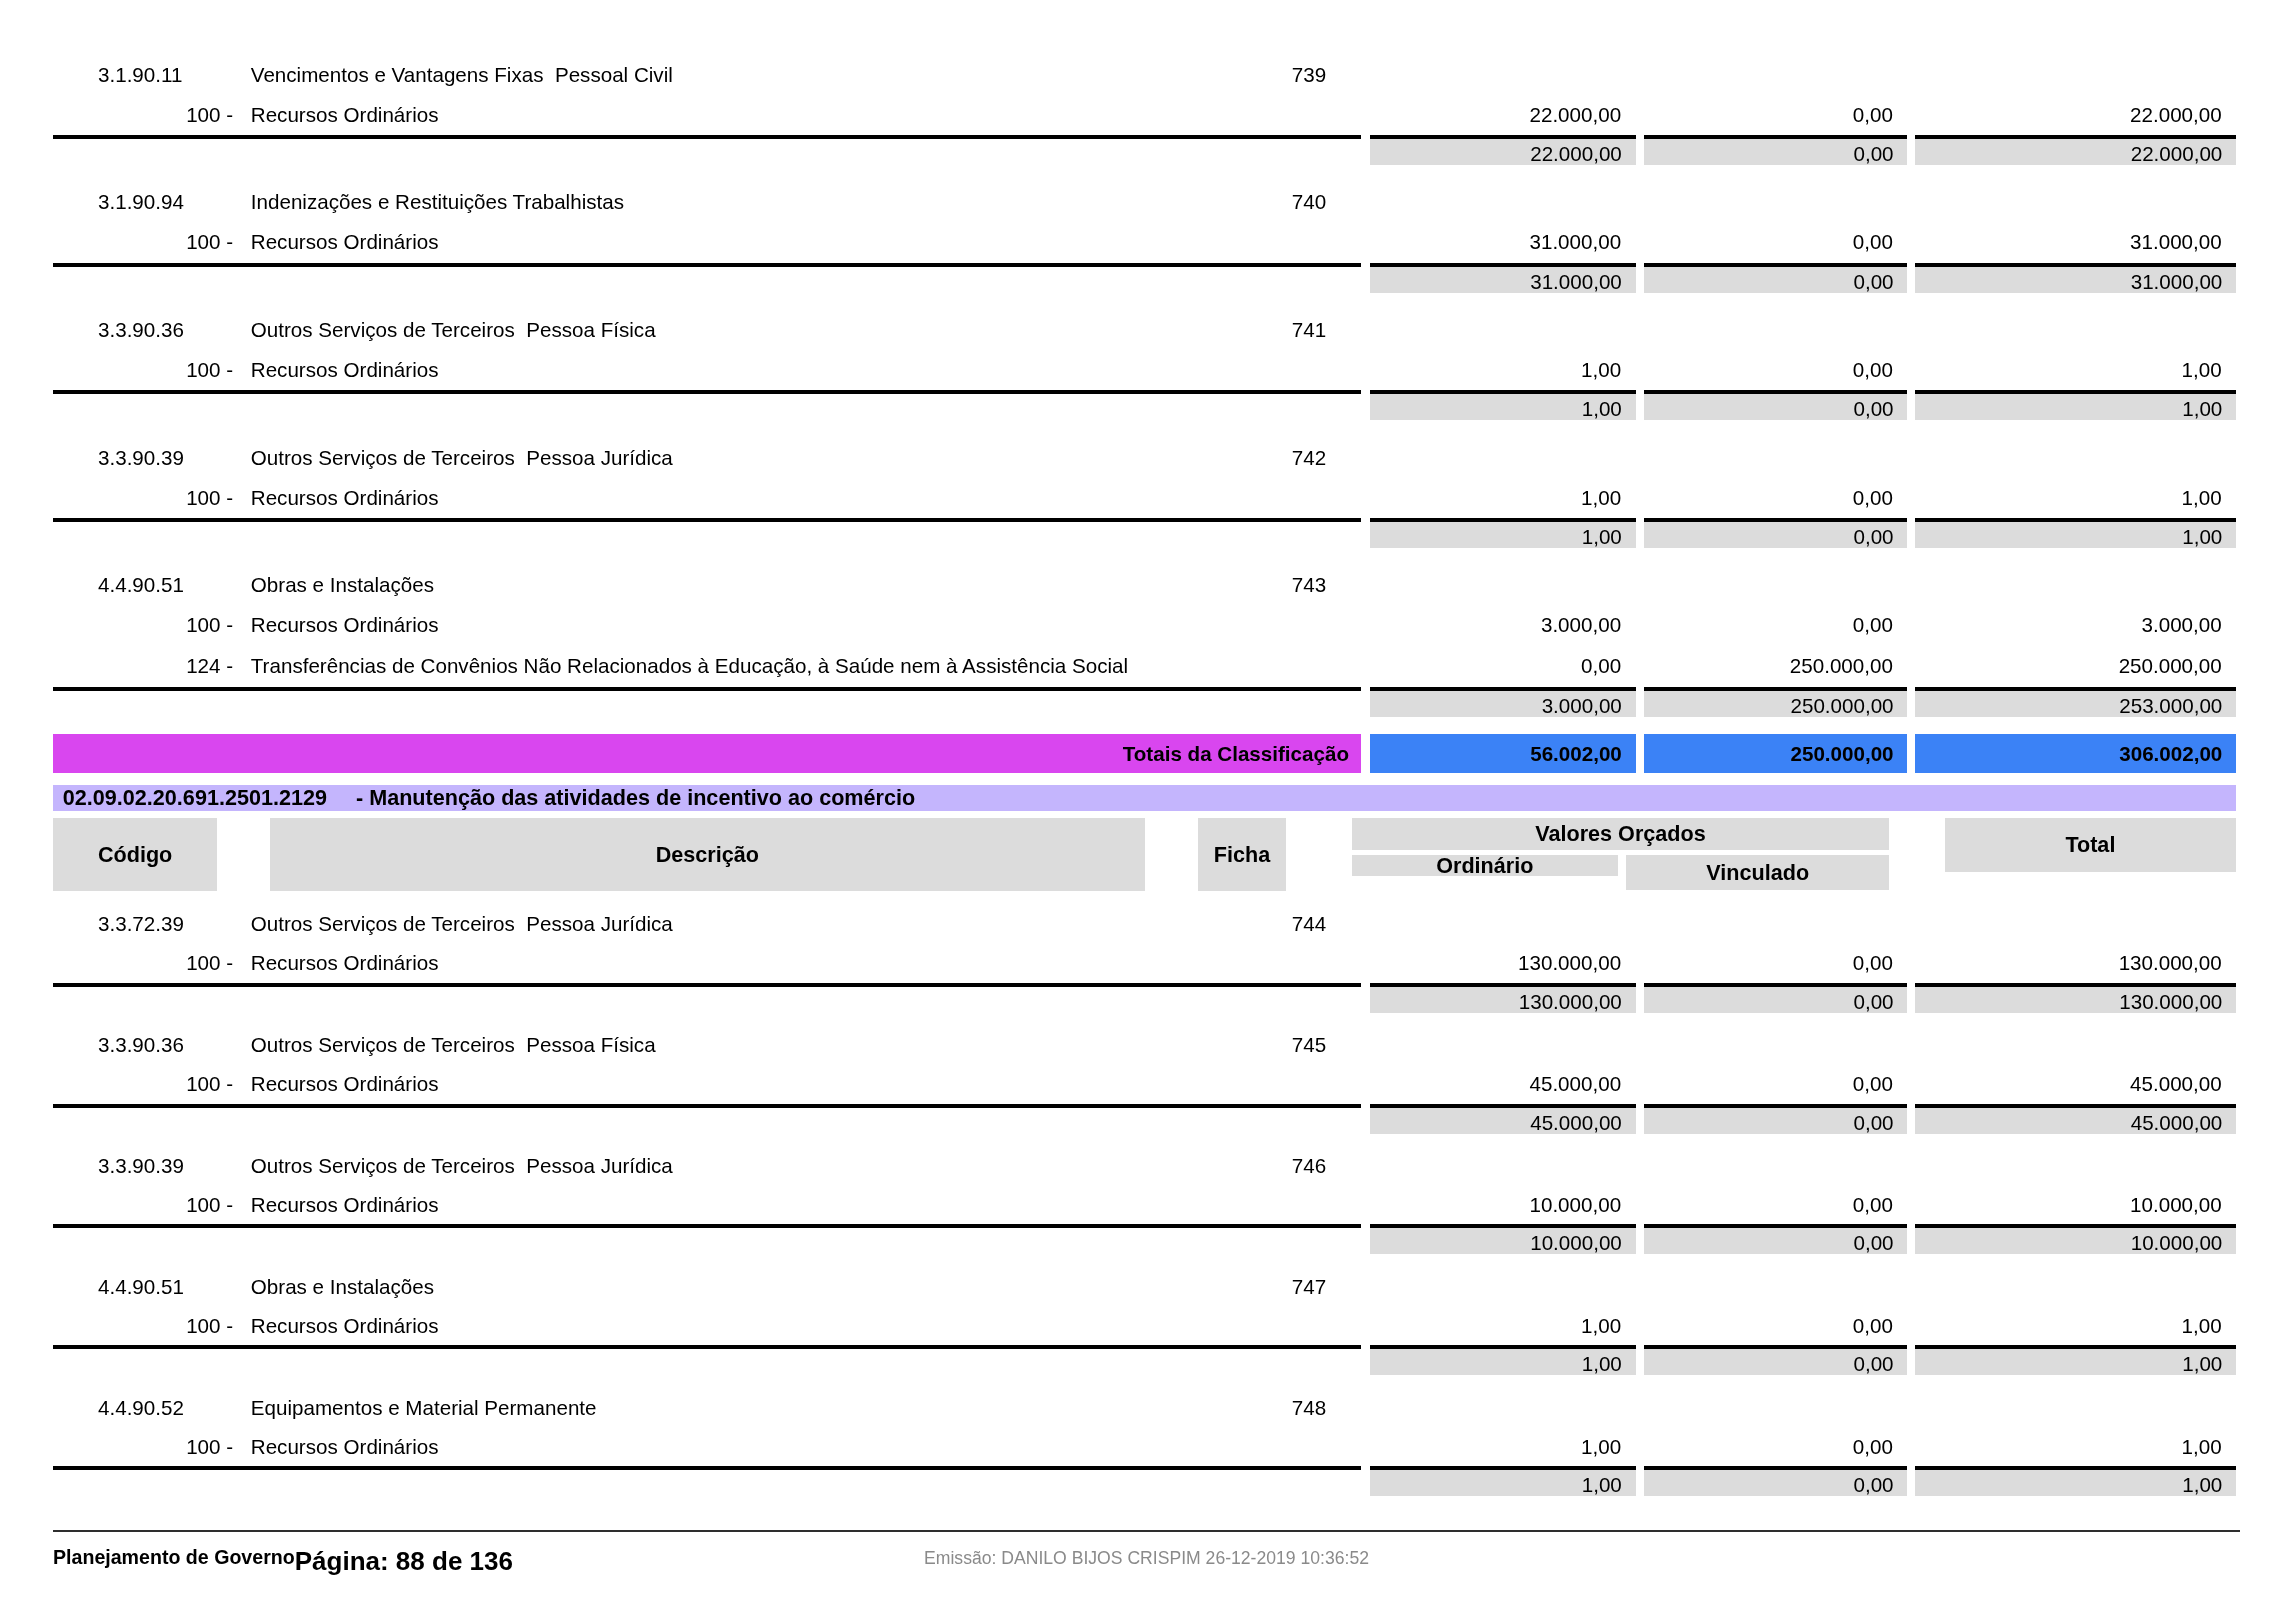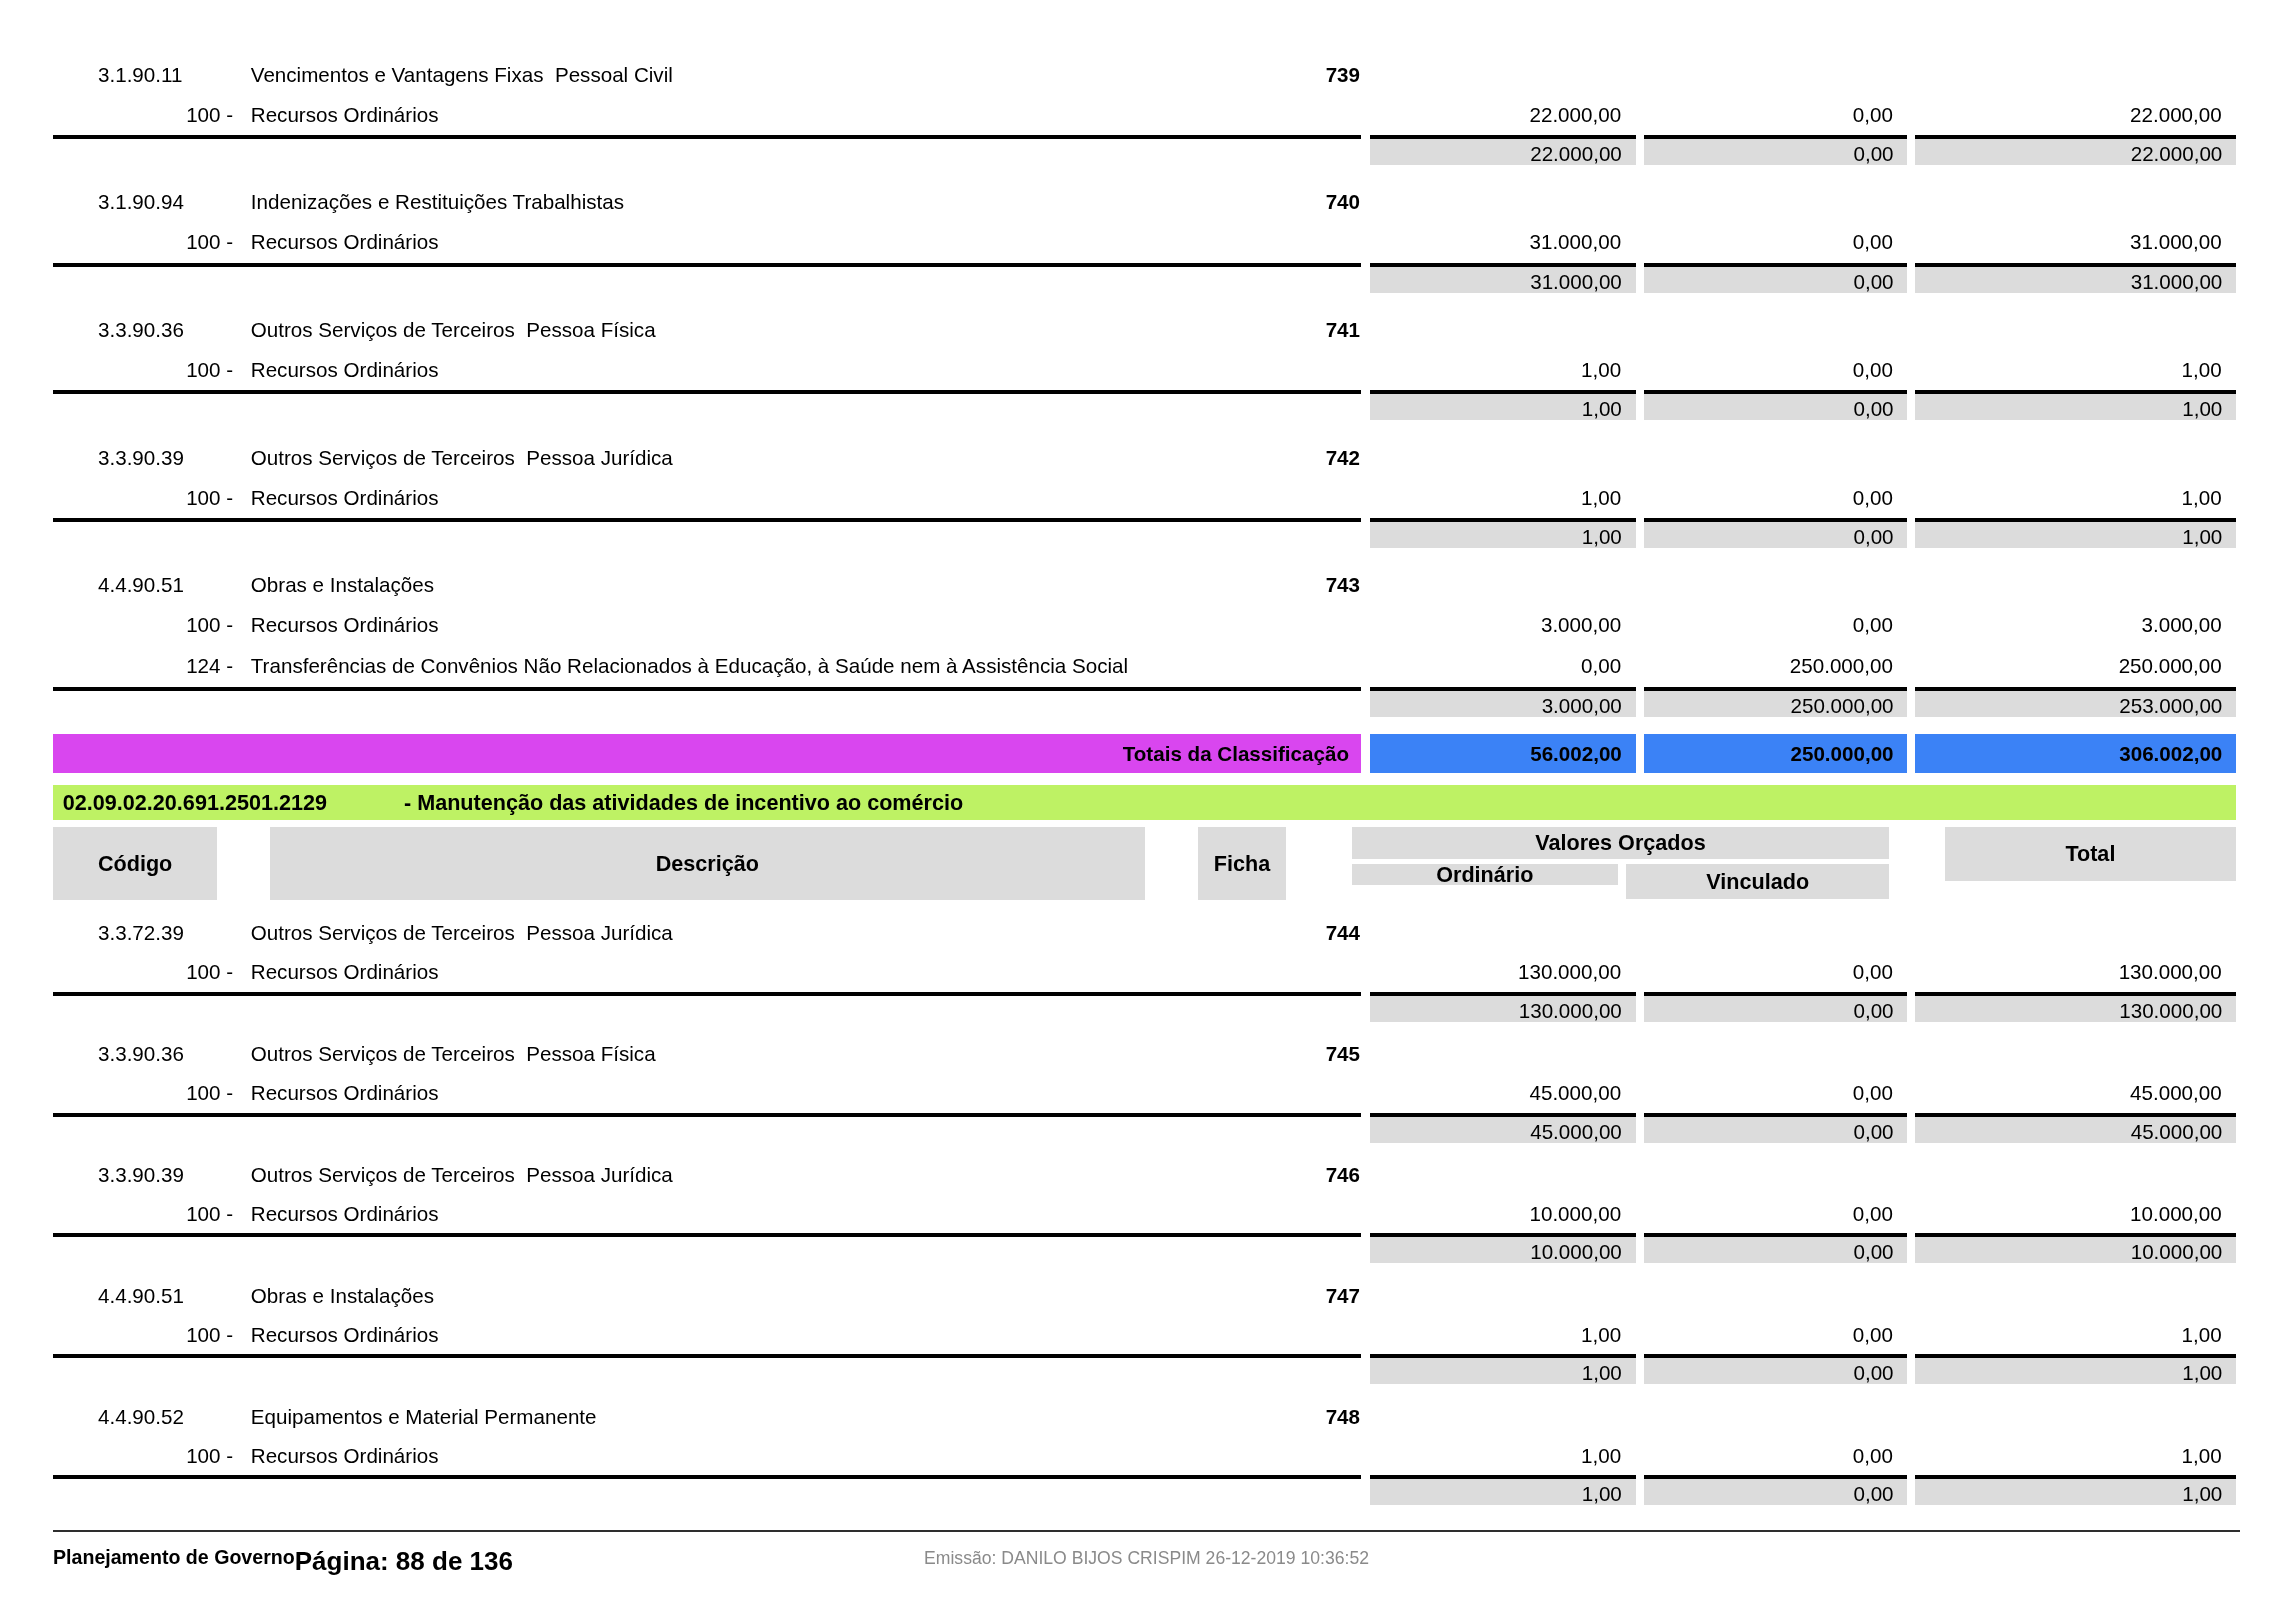--- a/index.html
+++ b/index.html
@@ -5,41 +5,41 @@
   html,body{margin:0;padding:0;}
   body{
     width:2293px;height:1620px;position:relative;background:#ffffff;overflow:hidden;
     font-family:"Liberation Sans", sans-serif;color:#000;
   }
   .content{position:absolute;left:53px;top:55px;width:2183px;font-size:20.6px;}
   .row{display:flex;}
   
   .c-code{width:186px;padding-left:45px;box-sizing:border-box;}
   .c-desc{width:1019px;padding-left:11.8px;box-sizing:border-box;white-space:pre;overflow:hidden;}
-  .c-ficha{width:102px;text-align:right;font-weight:bold;}
+  .c-ficha{width:102px;text-align:center;}
   .c-val{width:266px;text-align:right;padding-right:13.7px;box-sizing:border-box;}
   .c-vin{width:263px;text-align:right;padding-right:13.7px;box-sizing:border-box;}
   .c-tot{width:321px;text-align:right;padding-right:13.7px;box-sizing:border-box;}
   .gap{width:8.8px;}
   .gap2{width:7.8px;}
   
   .block{margin-bottom:12.7px;}
   .item-head{height:39px;align-items:center;}
   .res-row{height:41px;align-items:center;}
   .rnum{text-align:right;padding-left:0;padding-right:5.9px;}
   .sub-row{height:35px;}
   .sub-label{width:1308px;border-top:4.9px solid #000;}
   .scell{border-top:4.9px solid #000;background:#dcdcdc;height:30px;line-height:30px;}
   .nb{border-top:none;}
   
   .totais-row{height:39px;}
   .t-label{width:1308px;background:#d946ef;text-align:right;padding-right:11.8px;box-sizing:border-box;font-weight:bold;line-height:39px;}
   .tcell{background:#3b82f6;font-weight:bold;line-height:39px;}
   
-  .section-bar{height:35px;background:#bef264;margin-top:11.8px;display:flex;align-items:center;font-weight:bold;font-size:21.6px;gap:48px;}
+  .section-bar{height:26px;background:#c4b5fd;margin-top:11.8px;display:flex;align-items:center;font-weight:bold;font-size:21.6px;}
   .sb-code{padding-left:9.8px;}
   .sb-title{margin-left:29px;}
   
   .col-header{margin-top:6.9px;display:flex;gap:48px;}
   .hc{background:#dcdcdc;font-weight:bold;display:flex;align-items:center;justify-content:center;font-size:21.6px;}
   .hc-codigo{width:181px;height:73px;margin-right:4.9px;}
   .hc-desc{width:964px;height:73px;margin-right:4.9px;}
   .hc-ficha{width:98px;height:73px;margin-right:17.6px;}
   .hgroup{width:537px;display:flex;flex-direction:column;margin-right:7.8px;}
   .hc-vo{height:32px;margin-bottom:4.9px;}

